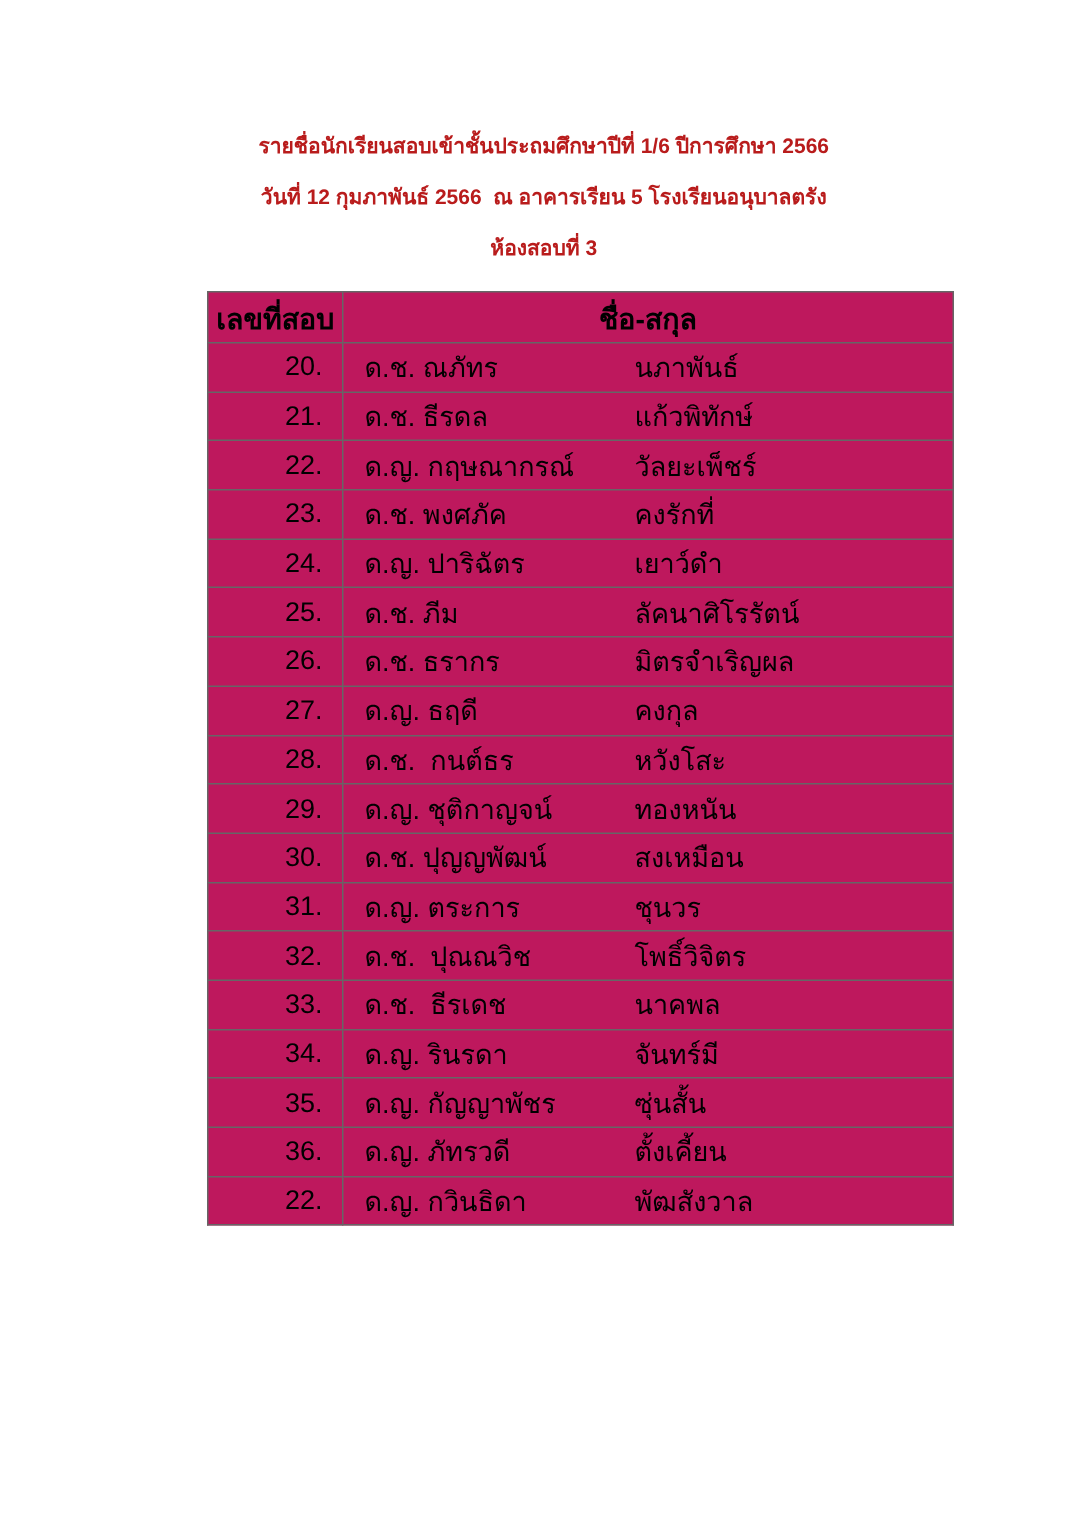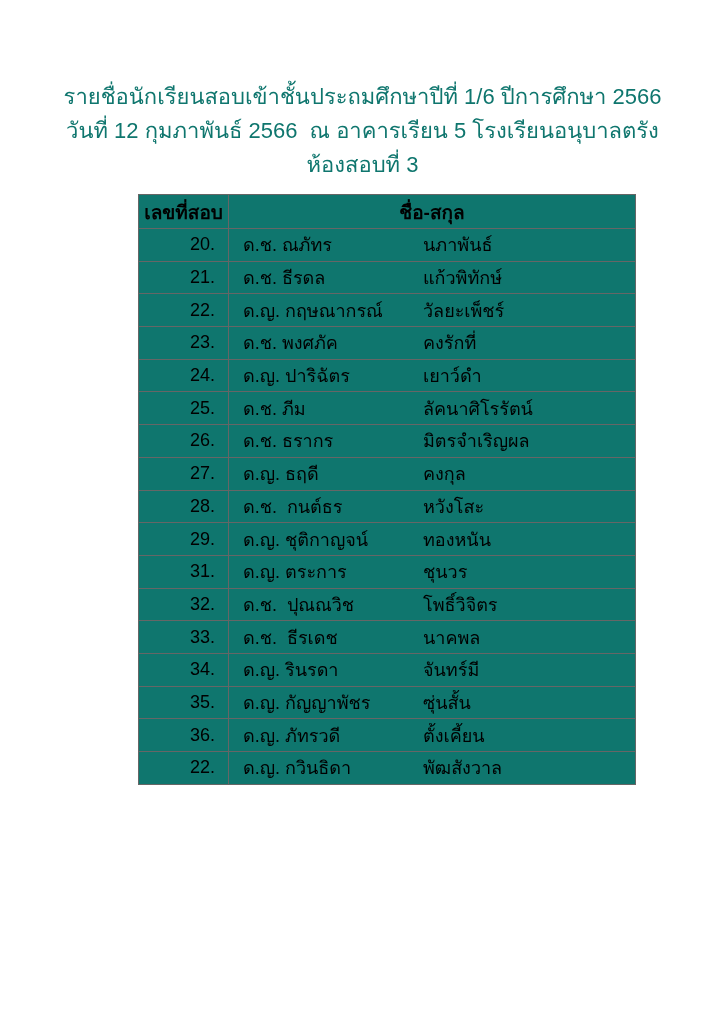--- a/index.html
+++ b/index.html
@@ -15,34 +15,34 @@
     position: relative;
     width: 725px;
     height: 1024px;
     background: #ffffff;
   }
   .titles {
     padding-top: 84px;
     text-align: center;
   }
   .title-line {
-    font-weight: normal;
-    font-size: 22px;
+    font-weight: bold;
+    font-size: 14px;
     line-height: 26px;
-    color: #0f766e;
+    color: #b91c1c;
     white-space: pre;
   }
   .title-line + .title-line { margin-top: 8px; }
   table.student-table {
     border-collapse: collapse;
     table-layout: fixed;
     margin-top: 16px;
     margin-left: 138px;
     width: 497px;
-    background: #0f766e;
+    background: #be185d;
   }
   table.student-table th,
   table.student-table td {
     border: 1px solid #666666;
     font-size: 18px;
     color: #000000;
     vertical-align: middle;
     overflow: hidden;
   }
   table.student-table th {
@@ -129,20 +129,24 @@
         </tr>
         <tr>
           <td class="col-no">28.</td>
           <td class="col-name"><span class="first">ด.ช.  กนต์ธร</span><span class="last">หวังโสะ</span></td>
         </tr>
         <tr>
           <td class="col-no">29.</td>
           <td class="col-name"><span class="first">ด.ญ. ชุติกาญจน์</span><span class="last">ทองหนัน</span></td>
         </tr>
         <tr>
+          <td class="col-no">30.</td>
+          <td class="col-name"><span class="first">ด.ช. ปุญญพัฒน์</span><span class="last">สงเหมือน</span></td>
+        </tr>
+        <tr>
           <td class="col-no">31.</td>
           <td class="col-name"><span class="first">ด.ญ. ตระการ</span><span class="last">ชุนวร</span></td>
         </tr>
         <tr>
           <td class="col-no">32.</td>
           <td class="col-name"><span class="first">ด.ช.  ปุณณวิช</span><span class="last">โพธิ์วิจิตร</span></td>
         </tr>
         <tr>
           <td class="col-no">33.</td>
           <td class="col-name"><span class="first">ด.ช.  ธีรเดช</span><span class="last">นาคพล</span></td>

